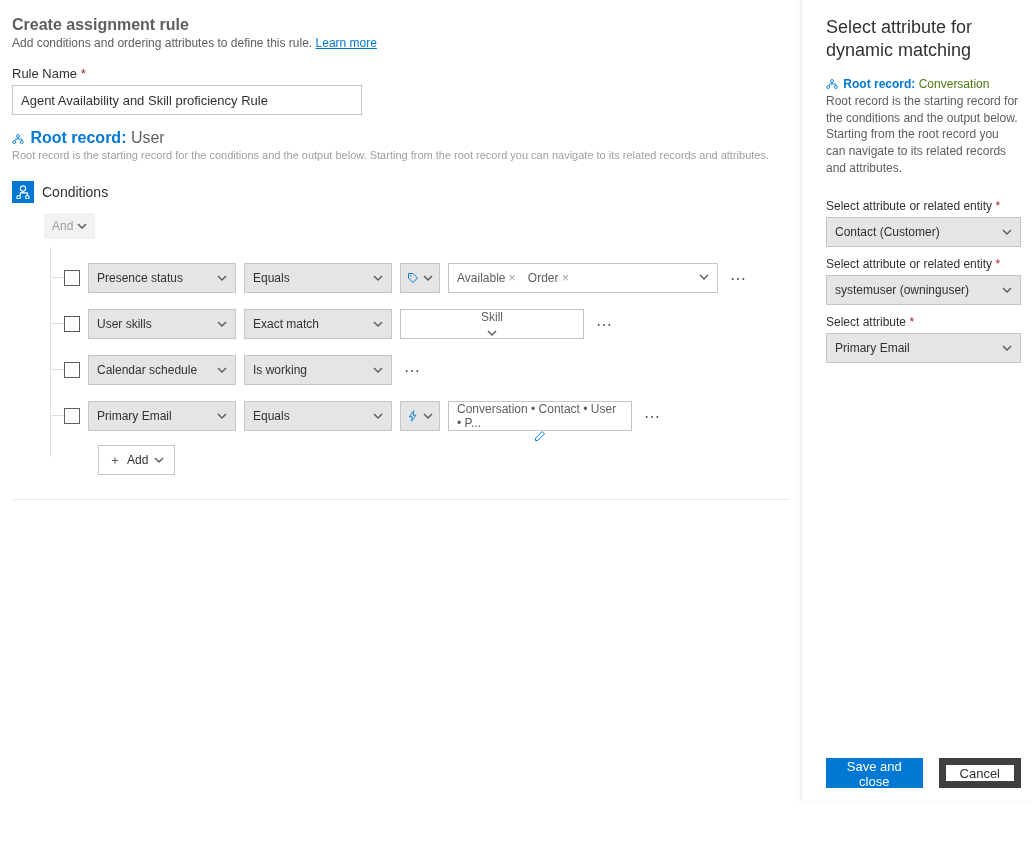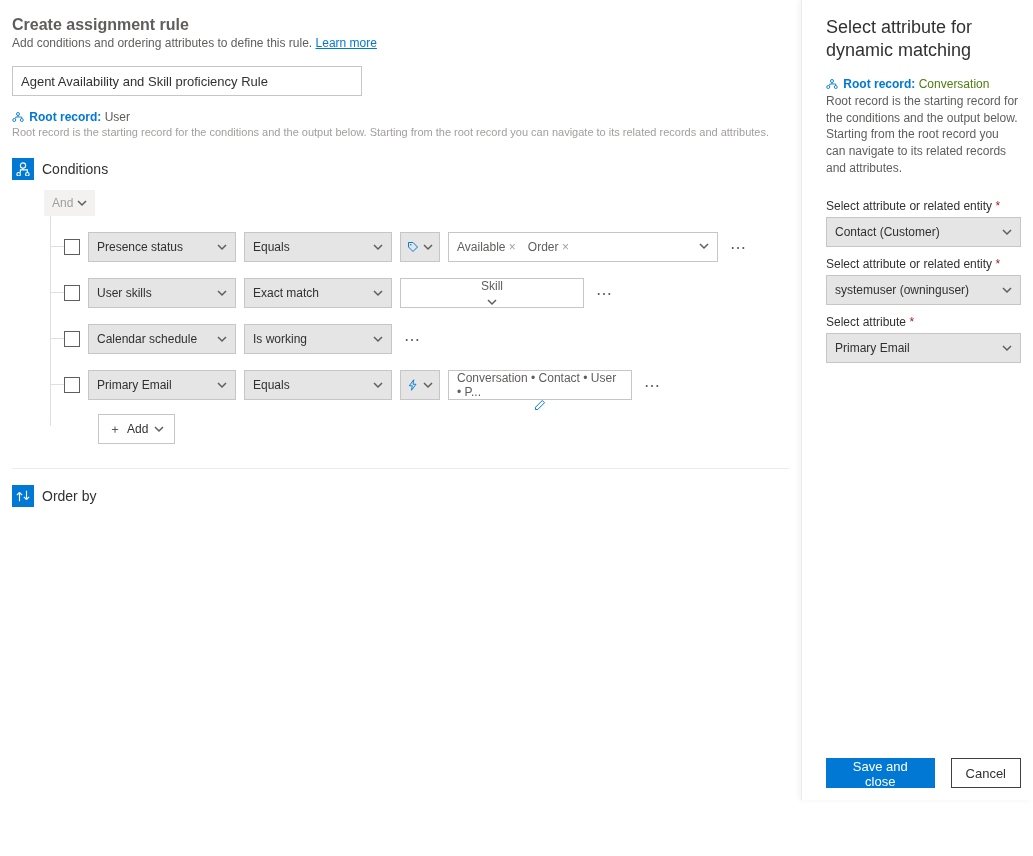--- a/index.html
+++ b/index.html
@@ -54,21 +54,21 @@
     height: 30px;
     width: 350px;
     border: 1px solid #c8c6c4;
     padding: 8px 8px;
     font-size: 13px;
     color: #323130;
   }
   .root-rec {
     margin-top: 14px;
     color: #0078d4;
-    font-size: 12px;
+    font-size: 16px;
   }
   .root-rec .rec-val { color: #605e5c; }
   .desc {
     font-size: 11px;
     color: #a19f9d;
     margin: 2px 0 20px 0;
   }
   .section-header {
     display: flex;
     align-items: center;
@@ -89,21 +89,21 @@
   }
   .and-pill {
     display: inline-flex;
     align-items: center;
     height: 26px;
     padding: 0 8px;
     background: #f3f2f1;
     color: #a19f9d;
     gap: 4px;
     font-size: 12px;
-    margin-bottom: 8px;
+    margin-bottom: 16px;
     cursor: pointer;
   }
   .tree {
     position: relative;
     padding-left: 20px;
   }
   .tree::before {
     content: "";
     position: absolute;
     left: 6px; top: -8px; bottom: 18px;
@@ -199,39 +199,40 @@
   .side-actions {
     margin-top: auto;
     display: flex; gap: 16px; justify-content: flex-end;
     padding-top: 12px;
   }
   .btn-primary {
     background: #0078d4; color: #fff; border: 1px solid #0078d4;
     height: 30px; padding: 0 14px; font-size: 13px; cursor: pointer;
   }
   .btn-secondary {
-    background: #fff; color: #323130; border: 1px solid #404040;
+    background: #fff; color: #323130; border: 7px solid #404040;
     height: 30px; padding: 0 14px; font-size: 13px; cursor: pointer;
   }
   svg.chev { width: 10px; height: 10px; }
   .chev-path { fill: none; stroke: #605e5c; stroke-width: 1.5; }
   .rootsvg { width: 12px; height: 12px; display:inline-block; vertical-align:-2px; margin-right:2px;}
   .pencil { color:#0078d4; cursor:pointer;}
 </style>
 </head>
 <body>
 
 <div class="page">
   <div class="main">
     <h1 class="title">Create assignment rule</h1>
     <p class="sub">
       <span>Add conditions and ordering attributes to define this rule.</span>
       <a class="link">Learn more</a>
     </p>
 
+    <label class="form-label req">Rule Name</label>
     <input class="text-input" value="Agent Availability and Skill proficiency Rule" style="">
 
     <div class="root-rec">
       <svg class="rootsvg" viewBox="0 0 16 16">
           <path d="M8 2a2 2 0 110 4 2 2 0 010-4zM3 10a2 2 0 110 4 2 2 0 010-4zm10 0a2 2 0 110 4 2 2 0 010-4zM8 6v2M8 8H5v2M8 8h5v2" fill="none" stroke="#0078d4" stroke-width="1.2"></path>
         </svg>
       <strong>Root record:</strong>
       <span class="rec-val">User</span>
     </div>
     <div class="desc">Root record is the starting record for the conditions and the output below. Starting from the root record you can navigate to its related records and attributes.</div>
@@ -372,28 +373,20 @@
           <svg class="chev" viewBox="0 0 10 10">
               <path class="chev-path" d="M1 3l4 4 4-4"></path>
             </svg>
         </div>
       </div>
     </div>
 
     <div class="divider"></div>
 
     
-    <div class="section-header" style="margin-top:16px">
-      <div class="sec-icon">
-        <svg width="14" height="14" viewBox="0 0 16 16">
-            <path d="M4 14V4m0 0L1 7m3-3l3 3M12 2v10m0 0l3-3m-3 3l-3-3" fill="none" stroke="#fff" stroke-width="1.3"></path>
-          </svg>
-      </div>
-      <div class="sec-title">Order by</div>
-    </div>
   </div>
 
   <div class="side">
     <h2>Select attribute for dynamic matching</h2>
     <div class="root-rec">
       <svg class="rootsvg" viewBox="0 0 16 16">
           <path d="M8 2a2 2 0 110 4 2 2 0 010-4zM3 10a2 2 0 110 4 2 2 0 010-4zm10 0a2 2 0 110 4 2 2 0 010-4zM8 6v2M8 8H5v2M8 8h5v2" fill="none" stroke="#0078d4" stroke-width="1.2"></path>
         </svg>
       <strong>Root record:</strong>
       <span class="rec-val" style="color:#4d7c0f">Conversation</span>

